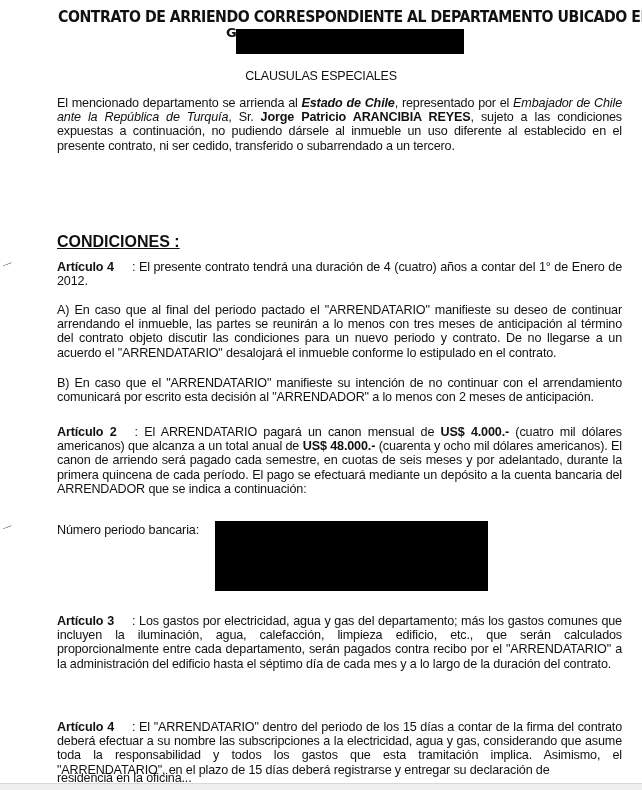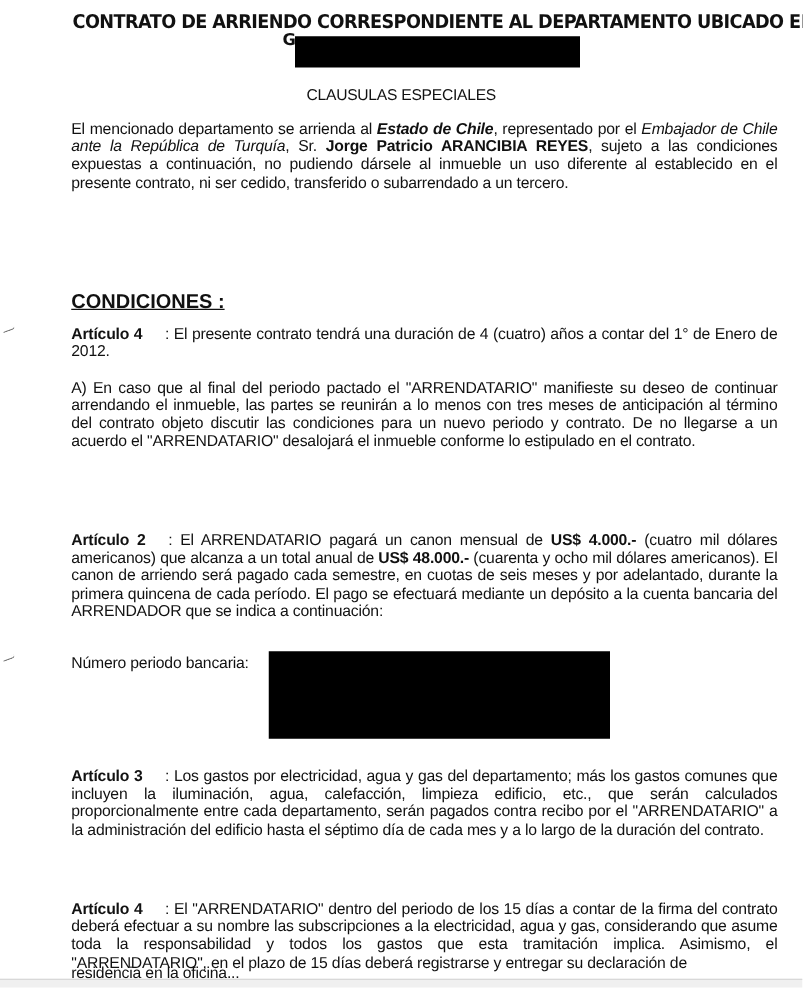--- a/index.html
+++ b/index.html
@@ -51,20 +51,21 @@
   <div class="abs hdr" style="top:233px;">CONDICIONES :</div>
 
   <div class="abs margin-mark" style="top:262px;"></div>
 
   <div class="abs para" style="top:260px;">
     <b>Artículo 4</b><span class="gap"></span><span>: El presente contrato tendrá una duración de 4 (cuatro) años a contar del 1° de Enero de 2012.</span>
   </div>
 
   <div class="abs para" style="top:303px;">A) En caso que al final del periodo pactado el "ARRENDATARIO" manifieste su deseo de continuar arrendando el inmueble, las partes se reunirán a lo menos con tres meses de anticipación al término del contrato objeto discutir las condiciones para un nuevo periodo y contrato. De no llegarse a un acuerdo el "ARRENDATARIO" desalojará el inmueble conforme lo estipulado en el contrato.</div>
 
+  <div class="abs para" style="top:376px;">B) En caso que el "ARRENDATARIO" manifieste su intención de no continuar con el arrendamiento comunicará por escrito esta decisión al "ARRENDADOR" a lo menos con 2 meses de anticipación.</div>
 
   <div class="abs para" style="top:425px;">
     <b>Artículo 2</b><span class="gap"></span><span>: El ARRENDATARIO pagará un canon mensual de </span><b>US$ 4.000.-</b><span> (cuatro mil dólares americanos) que alcanza a un total anual de </span><b>US$ 48.000.-</b><span> (cuarenta y ocho mil dólares americanos). El canon de arriendo será pagado cada semestre, en cuotas de seis meses y por adelantado, durante la primera quincena de cada período. El pago se efectuará mediante un depósito a la cuenta bancaria del ARRENDADOR que se indica a continuación:</span>
   </div>
 
   <div class="abs margin-mark" style="top:525px;"></div>
 
   <div class="abs para" style="top:523px; width:160px;">Número periodo bancaria:</div>
   <div class="abs redact" style="left:215px; top:521px; width:273px; height:70px;"></div>
 

